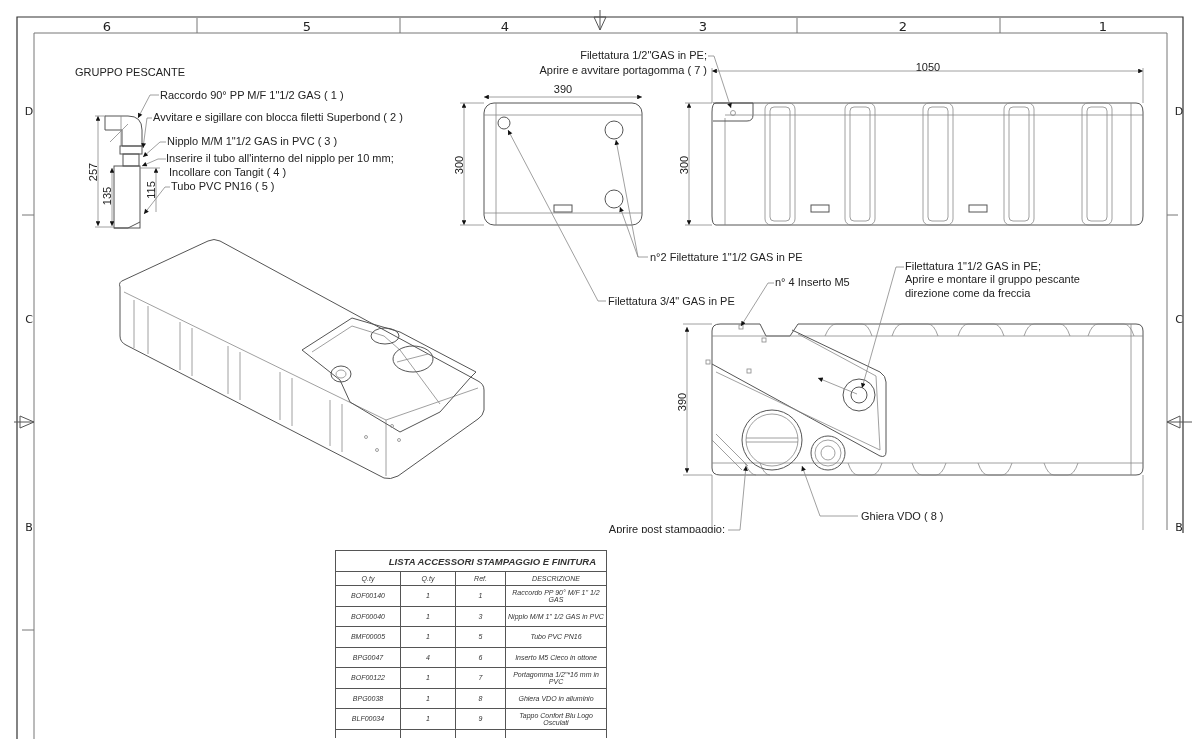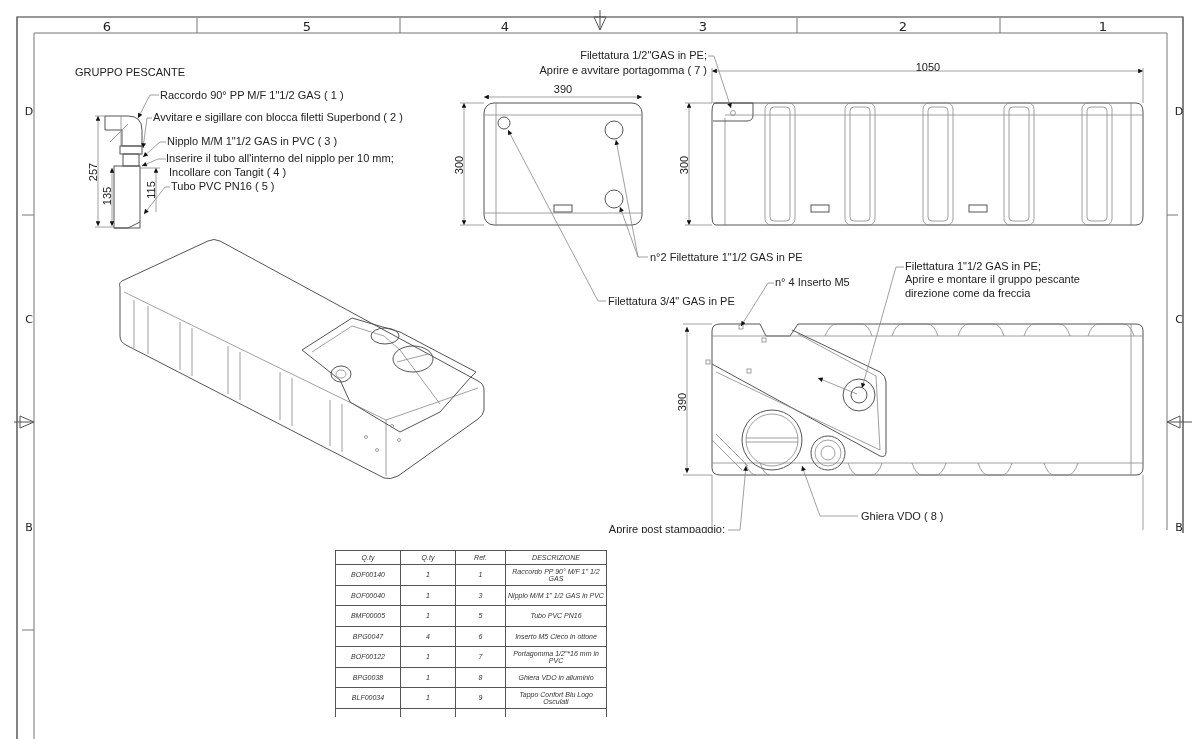--- a/index.html
+++ b/index.html
@@ -233,20 +233,23 @@
     <path class="thin" d="M728,530 L740,530 L746,466" marker-end="url(#ah)"></path>
     <text class="txt" x="725" y="533" font-size="11" text-anchor="end">Aprire post stampaggio;</text>
   </g>
 
   <rect x="608" y="533" width="592" height="206" fill="#ffffff"></rect>
   <rect x="1164" y="533" width="36" height="206" fill="#ffffff"></rect>
 </svg>
 
 <table class="tbl">
   <tbody>
+      <tr>
+        <td colspan="4" class="title">LISTA ACCESSORI STAMPAGGIO E FINITURA</td>
+      </tr>
   <tr class="hdr">
     <td style="width:64px">Q.ty</td>
     <td style="width:54px">Q.ty</td>
     <td style="width:49px">Ref.</td>
     <td>DESCRIZIONE</td>
   </tr>
   <tr>
     <td>BOF00140</td>
     <td>1</td>
     <td>1</td>

